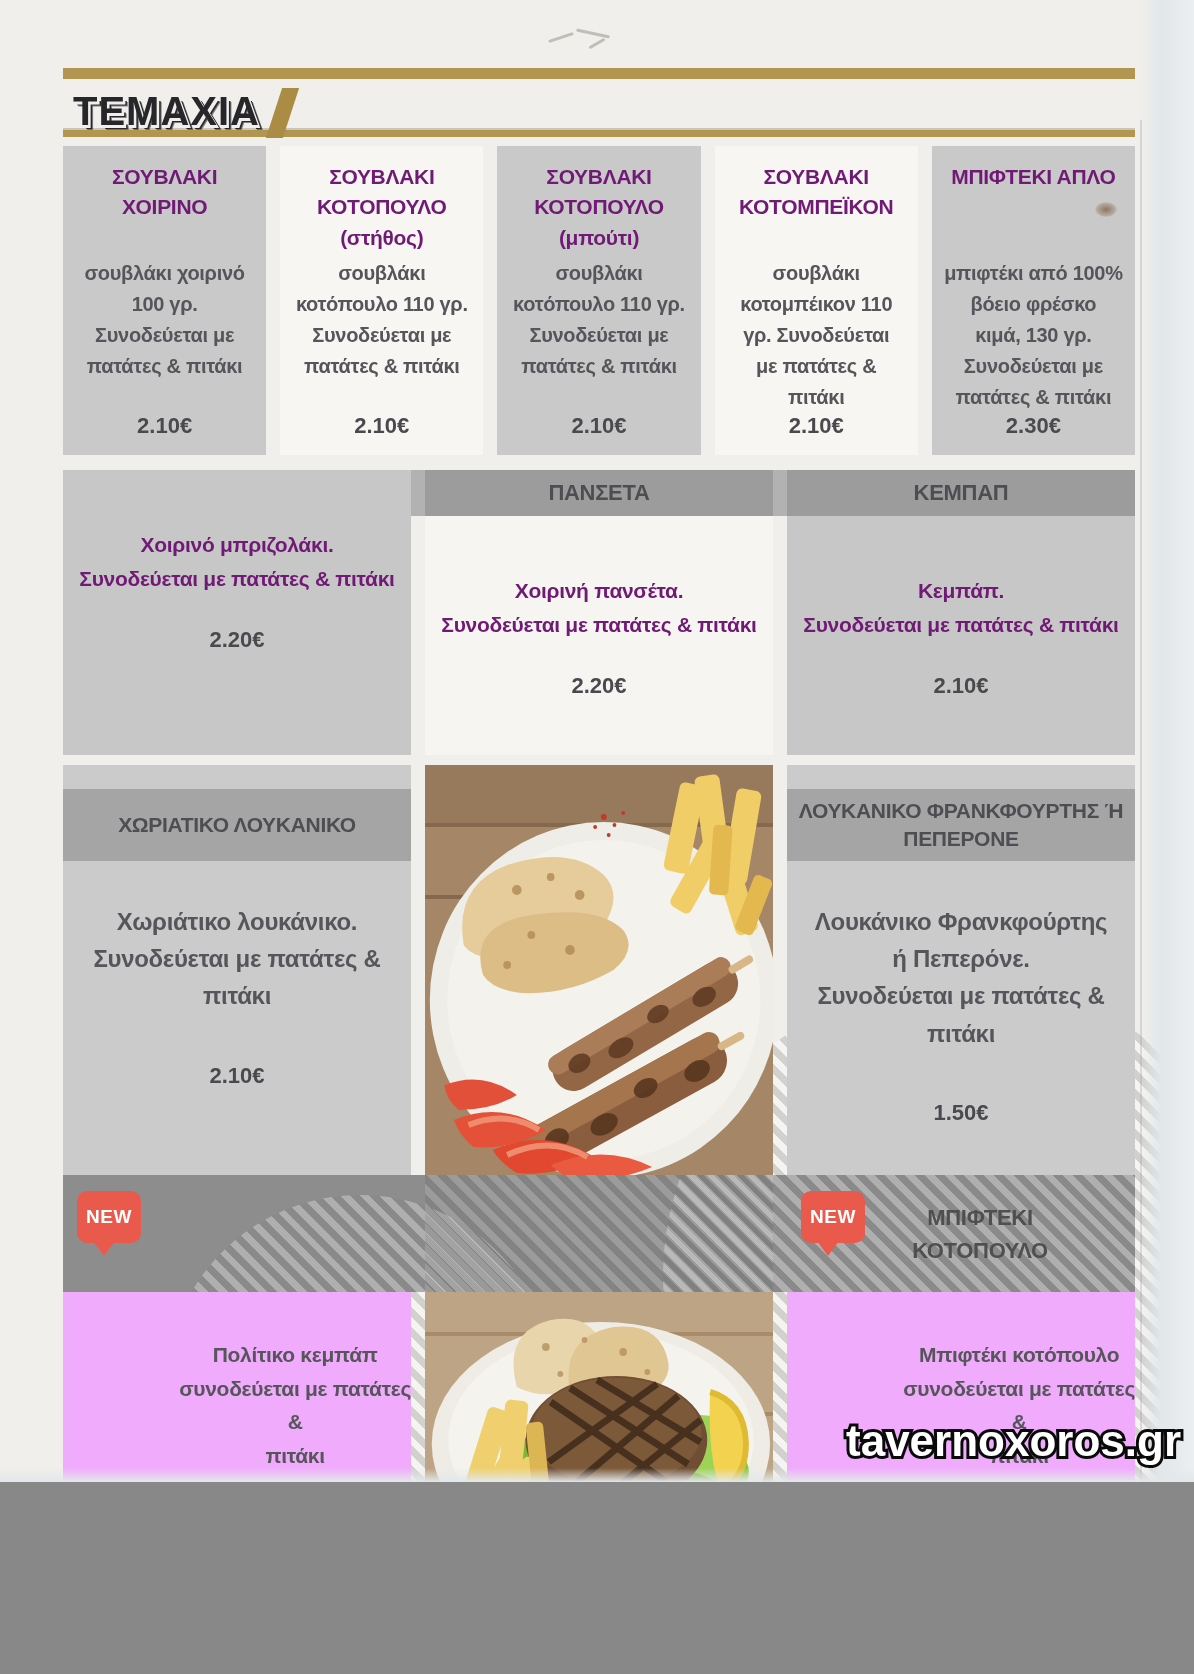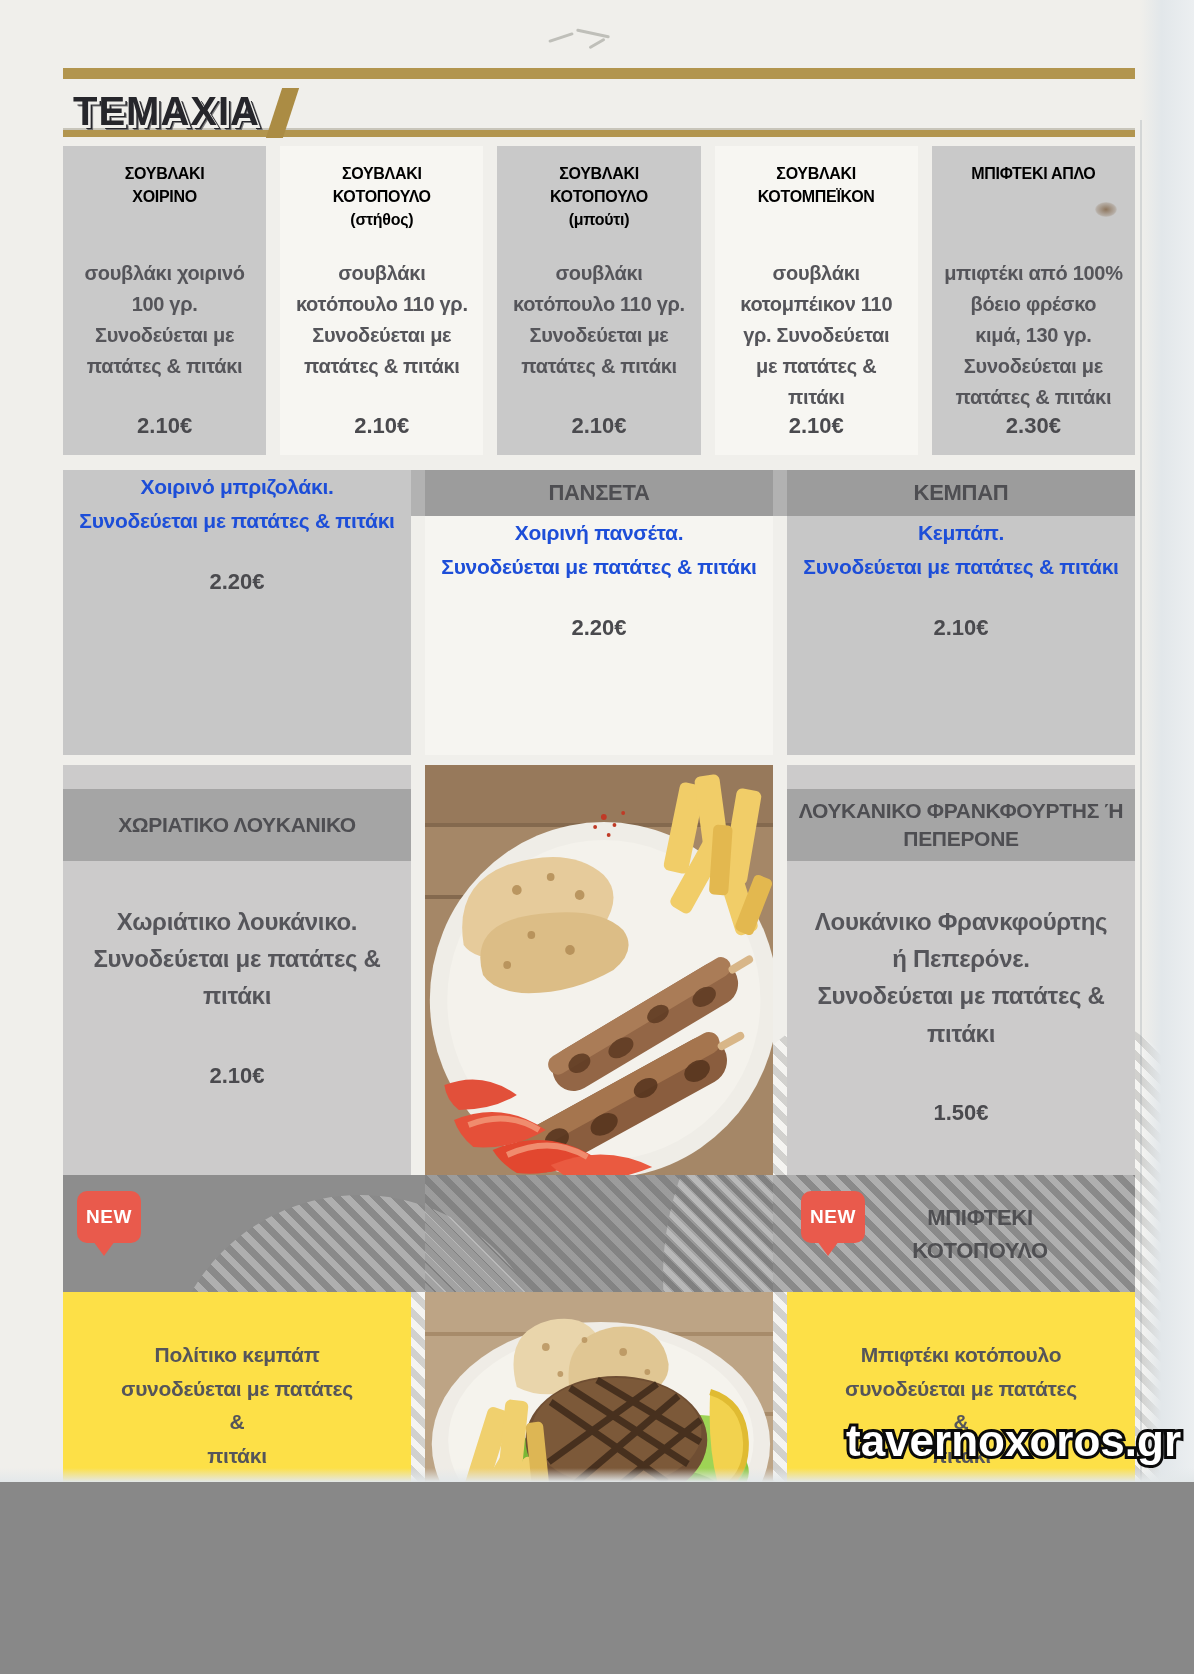--- a/index.html
+++ b/index.html
@@ -31,47 +31,47 @@
   .tagline{position:absolute;right:2px;top:4px;font-size:34px;color:#bf4f45;letter-spacing:.5px;}
 
   .prelines{white-space:pre-line;}
 
   
   .row1{position:absolute;top:146px;left:0;width:100%;height:302px;display:grid;
         grid-template-columns:repeat(5,1fr);column-gap:14px;z-index:2;}
   .card{display:flex;flex-direction:column;text-align:center;padding:16px 8px 16px;position:relative;}
   .card.gray{background:#c9c9c9;}
   .card.light{background:#f7f6f2;}
-  .card-title{font-size:16px;font-weight:700;color:#000000;line-height:1.45;min-height:96px;letter-spacing:-.3px;}
+  .card-title{font-size:21px;font-weight:700;color:#701a75;line-height:1.45;min-height:96px;letter-spacing:-.3px;}
   .card-desc{font-size:20px;font-weight:700;color:#55555a;line-height:1.55;letter-spacing:-.3px;}
   .card-price{margin-top:auto;font-size:22px;font-weight:700;color:#4a4a4e;}
   .stain{position:absolute;top:56px;right:18px;width:22px;height:15px;border-radius:50%;
      background:radial-gradient(ellipse at center,rgba(122,90,58,.75) 0,rgba(122,90,58,.25) 60%,transparent 75%);}
 
   
   .row2{position:absolute;top:470px;left:0;width:100%;height:285px;z-index:2;}
   .row2-bandbg{position:absolute;top:0;left:0;width:100%;height:46px;background:#b2b2b2;}
   .row2-grid{position:relative;display:grid;grid-template-columns:repeat(3,1fr);column-gap:14px;height:100%;}
   .r2col{display:flex;flex-direction:column;}
   .r2head{height:46px;background:#9c9c9c;display:flex;align-items:center;justify-content:center;
           font-size:22px;font-weight:700;color:#4e4e52;letter-spacing:-.3px;}
   .r2body{flex:1;text-align:center;padding:0 10px;}
   .r2body.gray{background:#c7c7c7;}
   .r2body.light{background:#f6f5f1;}
-  .r2desc{font-size:21px;font-weight:700;color:#1d4ed8;line-height:1.6;letter-spacing:-.3px;}
+  .r2desc{margin-top:58px;font-size:21px;font-weight:700;color:#701a75;line-height:1.6;letter-spacing:-.3px;}
   .r2price{margin-top:32px;font-size:22px;font-weight:700;color:#4a4a4e;}
 
   
   .rows34{position:absolute;top:765px;left:0;width:100%;height:797px;z-index:2;}
   .r4bandbg{position:absolute;top:410px;left:0;width:100%;height:117px;background:#8d8d8d;z-index:1;}
   .grid34{position:relative;display:grid;grid-template-columns:repeat(3,1fr);
           grid-template-rows:410px 117px 270px;column-gap:14px;z-index:2;}
   .cell{position:relative;}
   .bgray3{background:#cccbcb;}
-  .bgray4{background:#fde047;}
+  .bgray4{background:#f0abfc;align-items:flex-end;}
   .r3head{margin:24px 0 0;min-height:72px;background:#a5a5a5;display:flex;align-items:center;justify-content:center;
           text-align:center;font-size:21px;font-weight:700;color:#4e4e52;line-height:1.35;letter-spacing:-.3px;}
   .r3desc{margin-top:42px;text-align:center;font-size:24px;font-weight:700;color:#55555a;line-height:1.55;letter-spacing:-.3px;}
   .r3price{margin-top:48px;text-align:center;font-size:22px;font-weight:700;color:#4a4a4e;}
   .bandcell{display:flex;align-items:center;justify-content:center;text-align:center;position:relative;}
   .bandcell .band-title{font-size:22px;font-weight:700;color:#4f4f52;line-height:1.5;letter-spacing:-.3px;padding-left:46px;padding-right:8px;}
   .striped-band{background:repeating-linear-gradient(45deg,rgba(255,255,255,.13) 0 7px,rgba(0,0,0,.07) 7px 14px);}
   .r4body{display:flex;flex-direction:column;text-align:center;padding-bottom:16px;}
   .r4desc{margin-top:46px;font-size:21px;font-weight:700;color:#55555a;line-height:1.6;letter-spacing:-.3px;}
   .r4price{margin-top:auto;font-size:22px;font-weight:700;color:#4a4a4e;}

